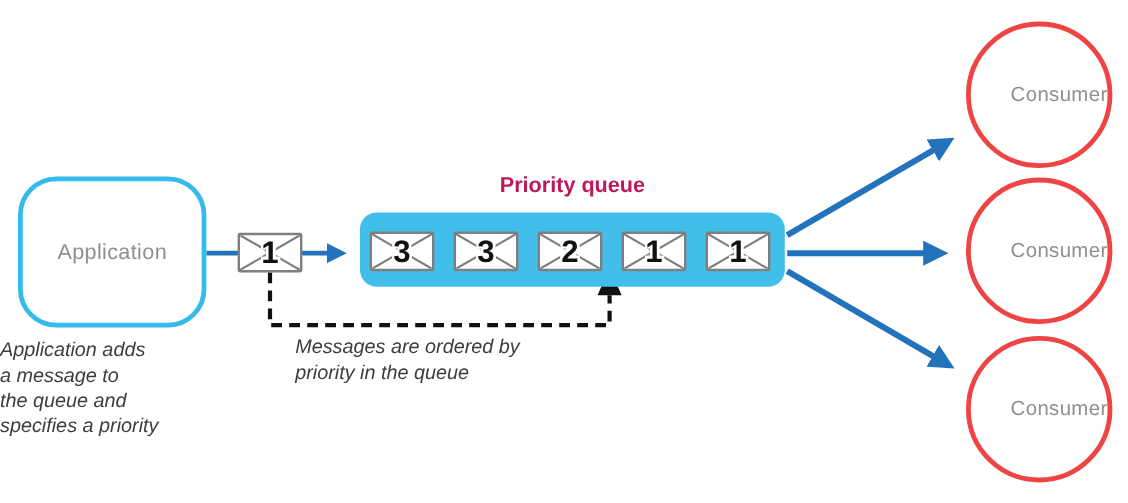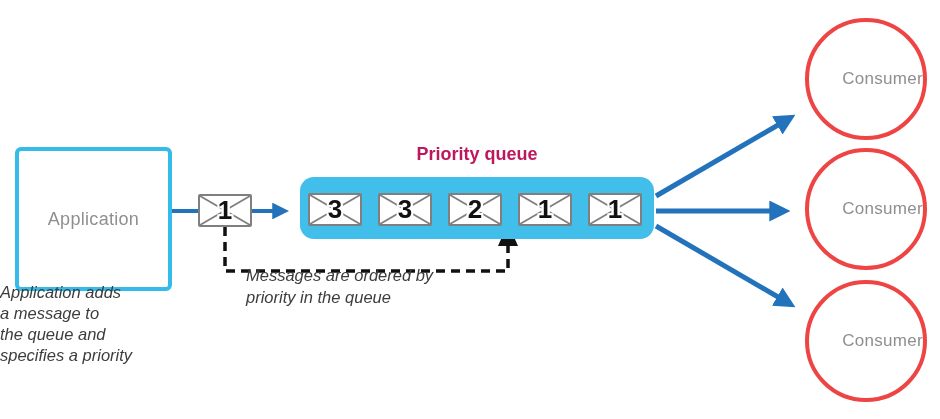--- a/index.html
+++ b/index.html
@@ -4,33 +4,33 @@
 <style>
   html,body{margin:0;padding:0;background:#ffffff;}
   .canvas{
     position:relative;width:940px;height:419px;background:#ffffff;overflow:hidden;
     font-family:"Liberation Sans",sans-serif;
   }
   .connectors{position:absolute;left:0;top:0;width:940px;height:419px;}
 
   
   .app-box{
-    position:absolute;left:15px;top:147px;width:157px;height:144px;box-sizing:border-box;
-    background:#ffffff;border:4px solid #35bbea;border-radius:6px;
+    position:absolute;left:15px;top:147px;width:157px;height:126px;box-sizing:border-box;
+    background:#ffffff;border:4px solid #35bbea;border-radius:32px;
     display:flex;align-items:center;justify-content:center;
   }
   .node-label{color:#8f8f8f;font-size:18px;letter-spacing:.3px;}
 
   
   .caption{
     position:absolute;color:#3d3d3d;font-size:16.5px;line-height:21px;
     text-align:left;white-space:pre-line;font-style:italic;
   }
   .app-caption{left:0px;top:282px;width:190px;}
-  .queue-caption{left:246px;top:264px;width:240px;line-height:22px;}
+  .queue-caption{left:246px;top:278px;width:240px;line-height:22px;}
 
   
   .queue-title{
     position:absolute;left:300px;top:144px;width:354px;text-align:center;
     color:#be185d;font-size:18px;font-weight:bold;
   }
   .queue-box{
     position:absolute;left:300px;top:177px;width:354px;height:62px;
     background:#41bee9;border-radius:14px;
   }

